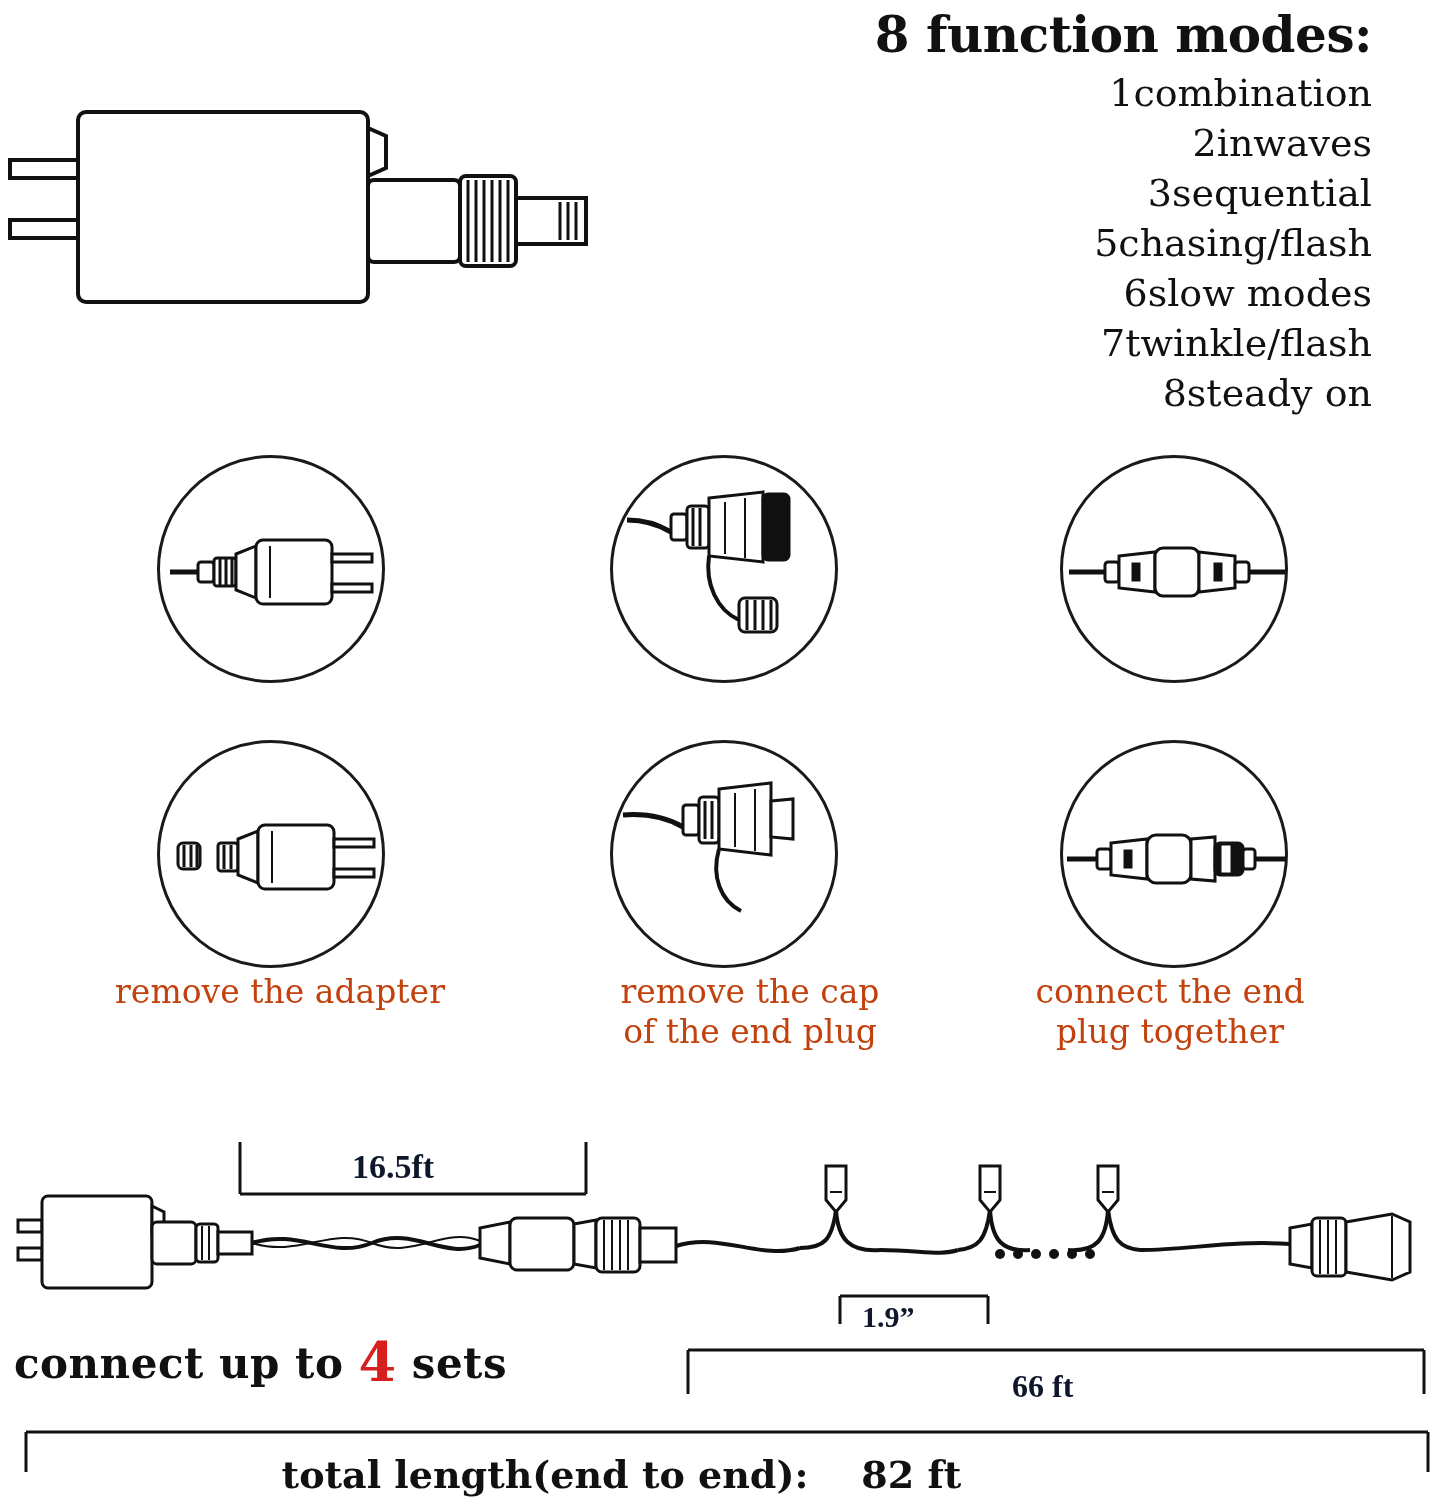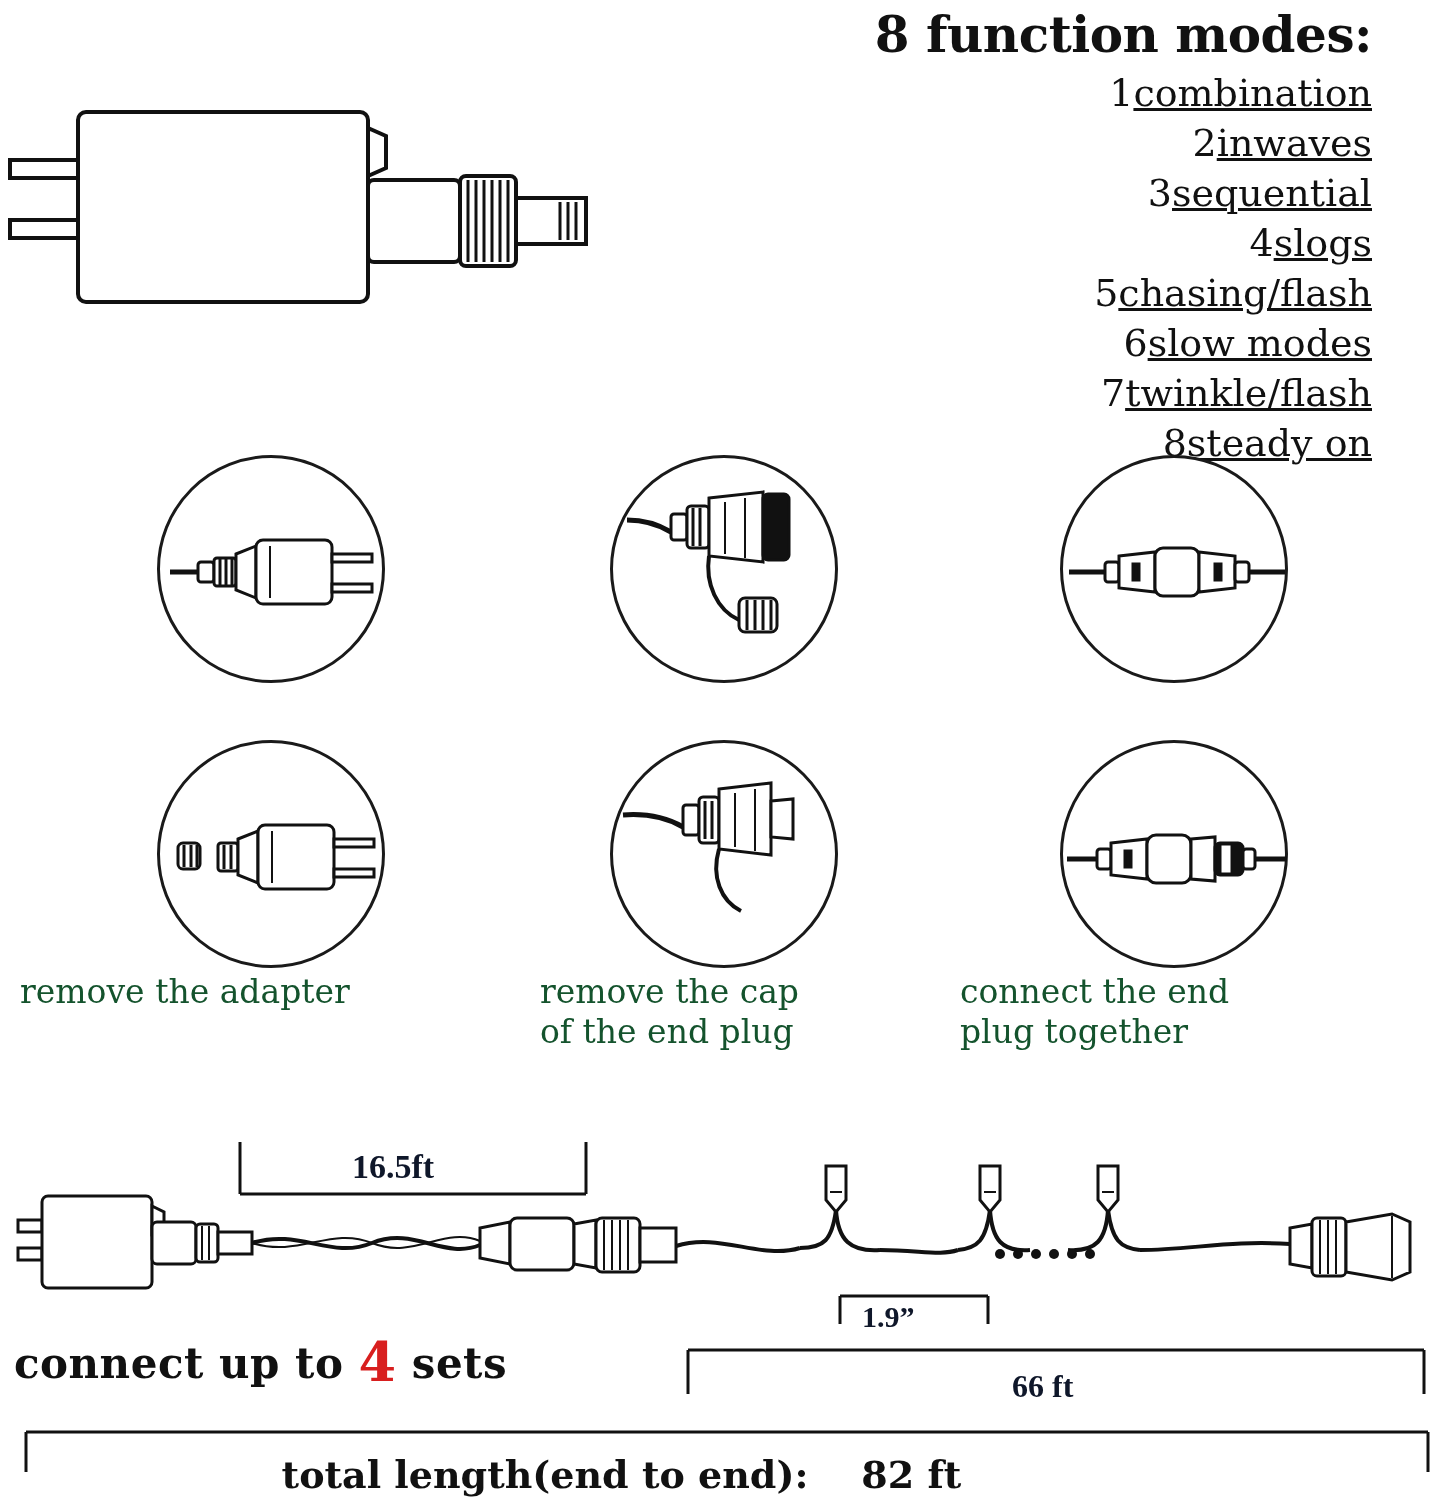--- a/index.html
+++ b/index.html
@@ -30,21 +30,20 @@
     font-size: 50px;
     letter-spacing: -0.5px;
     line-height: 58px;
     margin: 6px 0 4px 8px;
   }
   .mode-line {
     font-size: 38px;
     line-height: 50px;
     margin-left: 10px;
     white-space: nowrap;
-    text-decoration: underline;
   }
   .mode-num { display: inline-block; width: 30px; }
 
   
   #adapter-top { left: 0px; top: 80px; width: 640px; height: 280px; }
 
   
   .circle {
     border: 3px solid #1a1a1a;
     border-radius: 50%;
@@ -55,25 +54,25 @@
   #circle-r1c2 { left: 610px; top: 455px; width: 228px; height: 228px; }
   #circle-r1c3 { left: 1060px; top: 455px; width: 228px; height: 228px; }
   #circle-r2c1 { left: 157px; top: 740px; width: 228px; height: 228px; }
   #circle-r2c2 { left: 610px; top: 740px; width: 228px; height: 228px; }
   #circle-r2c3 { left: 1060px; top: 740px; width: 228px; height: 228px; }
 
   .circle-svg { position: absolute; left: 0; top: 0; }
 
   .caption {
     position: absolute;
-    text-align: left;
+    text-align: center;
     font-size: 33px;
     line-height: 40px;
     font-family: "DejaVu Serif", serif;
-    color: #14532d;
+    color: #c2410c;
   }
   #cap1 { left: 20px; top: 972px; width: 520px; }
   #cap2 { left: 540px; top: 972px; width: 420px; }
   #cap3 { left: 960px; top: 972px; width: 420px; }
 
   
   #bottom-diagram { left: 0px; top: 1100px; width: 1451px; height: 400px; }
 
   #connect-sets {
     position: absolute;
@@ -117,23 +116,20 @@
 <div class="abs" id="modes-block">
   <div id="modes-title">8 function modes:</div>
   <div class="mode-line">
     <span class="mode-num">1</span><span>combination</span>
   </div>
   <div class="mode-line">
     <span class="mode-num">2</span><span>inwaves</span>
   </div>
   <div class="mode-line">
     <span class="mode-num">3</span><span>sequential</span>
-  </div>
-  <div class="mode-line">
-    <span class="mode-num">4</span><span>slogs</span>
   </div>
   <div class="mode-line">
     <span class="mode-num">5</span><span>chasing/flash</span>
   </div>
   <div class="mode-line">
     <span class="mode-num">6</span><span>slow modes</span>
   </div>
   <div class="mode-line">
     <span class="mode-num">7</span><span>twinkle/flash</span>
   </div>

